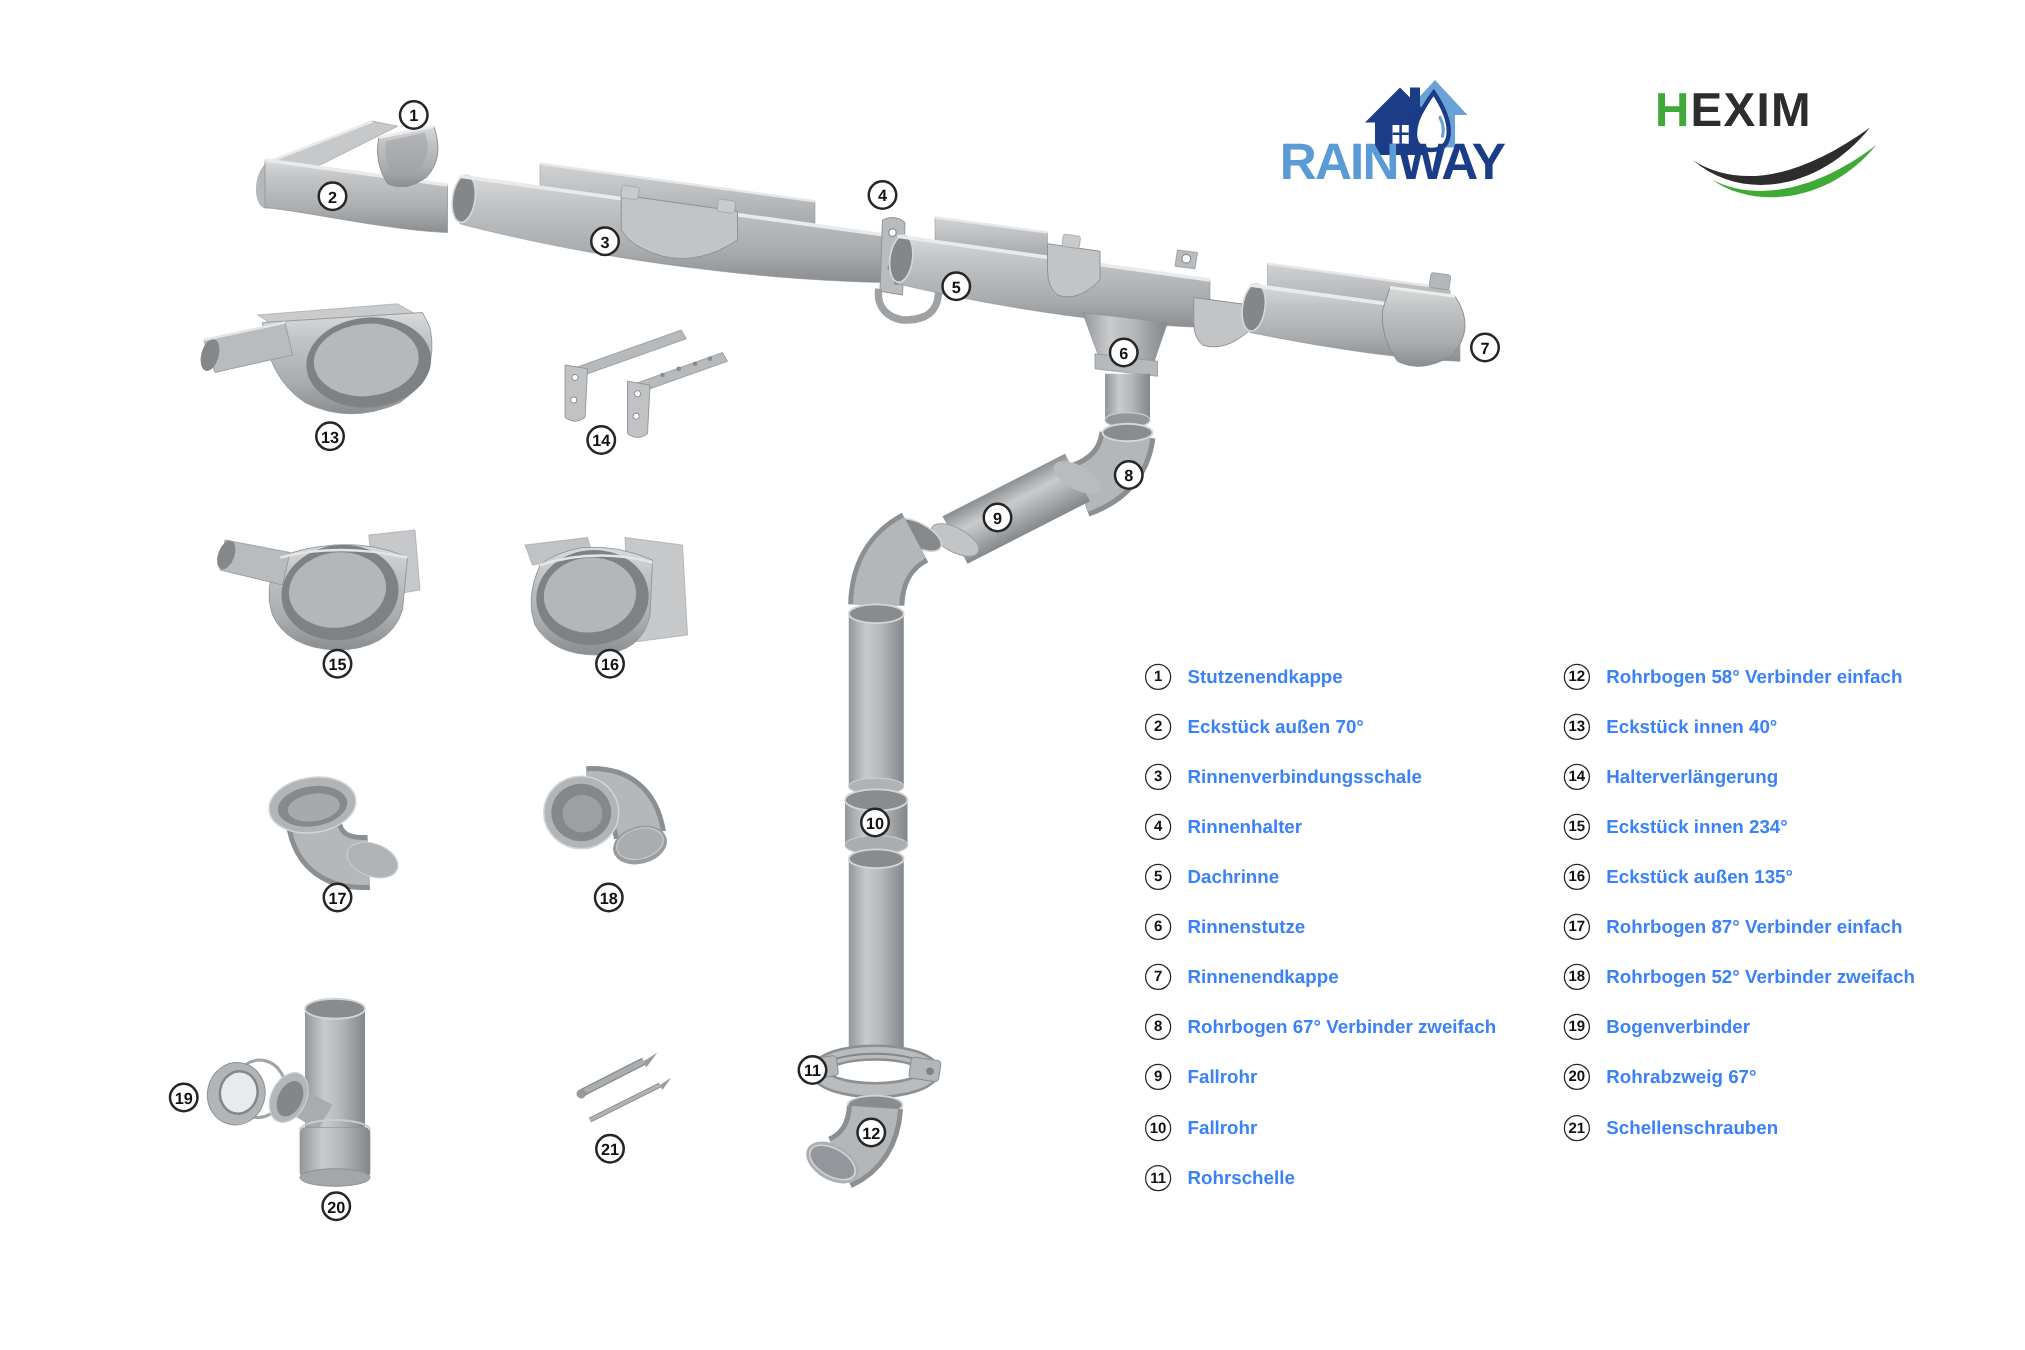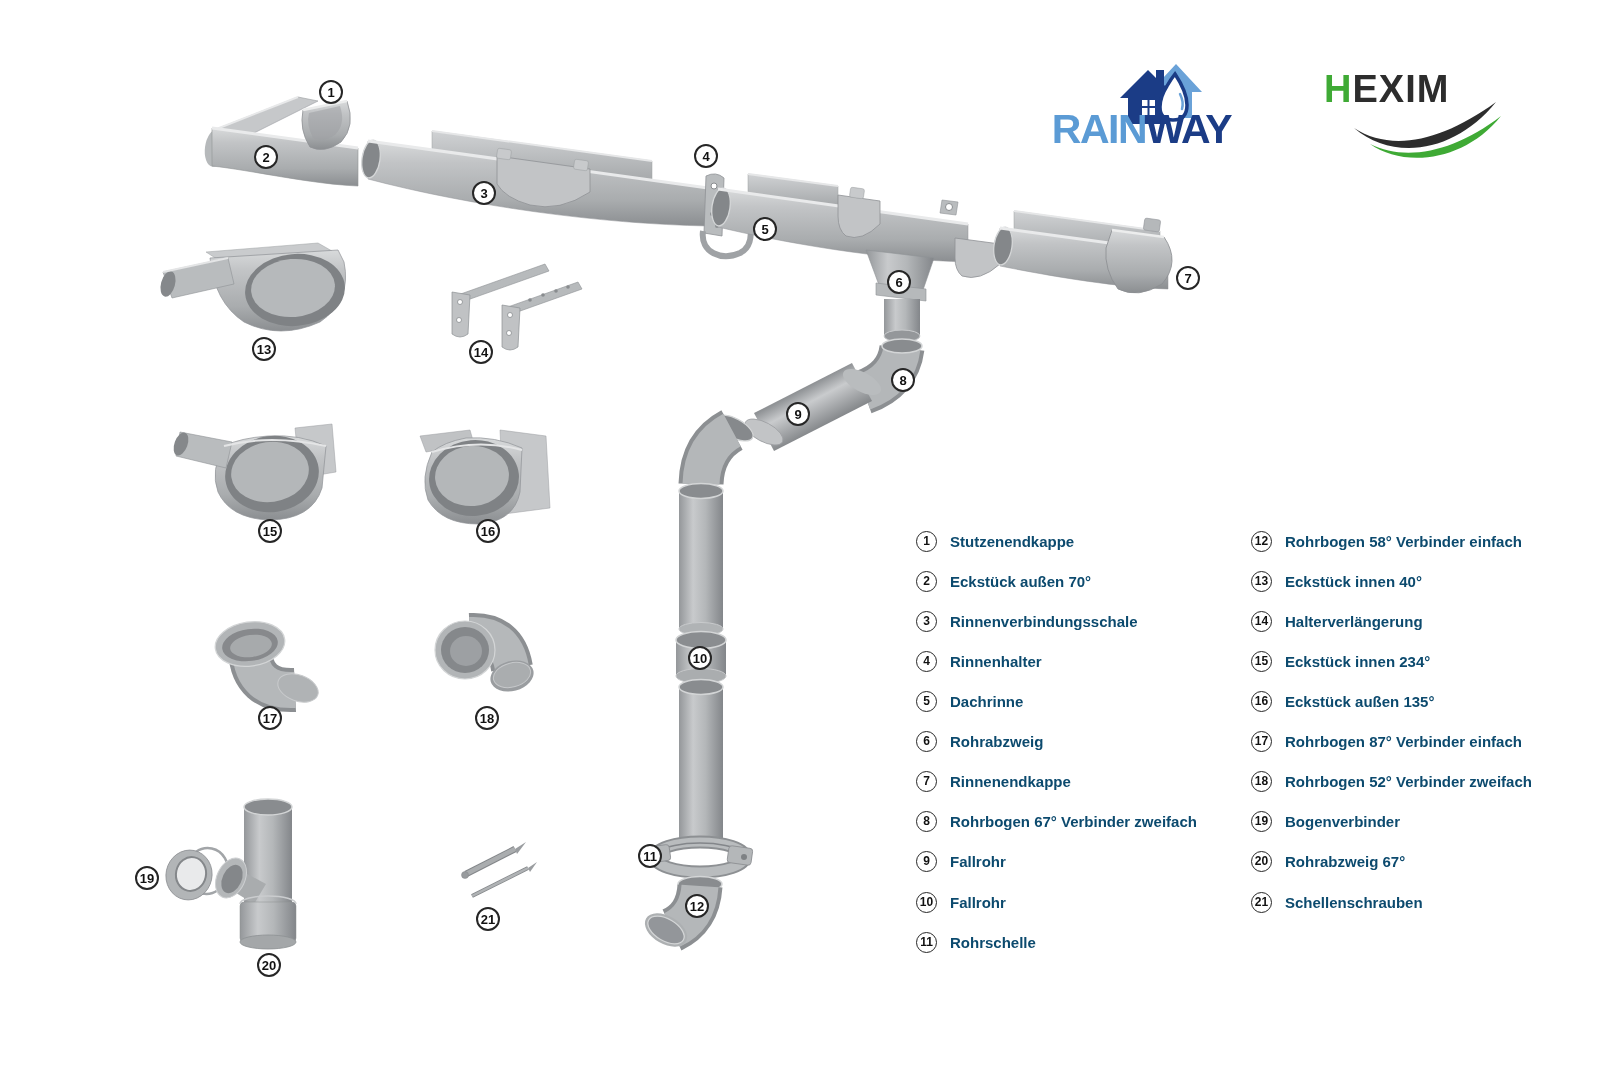--- a/index.html
+++ b/index.html
@@ -9,23 +9,23 @@
   
   .co{position:absolute;width:24px;height:24px;background:#fff;border:2px solid #262626;
       border-radius:50%;display:flex;align-items:center;justify-content:center;
       font:bold 13px "Liberation Sans",sans-serif;color:#111;transform:translate(-50%,-50%);
       box-sizing:border-box;z-index:5;}
   
   .lrow{position:absolute;display:flex;align-items:center;gap:13px;height:22px;}
   .lc{width:21px;height:21px;min-width:21px;background:#fff;border:1.5px solid #262626;
       border-radius:50%;display:flex;align-items:center;justify-content:center;
       font:bold 12px "Liberation Sans",sans-serif;color:#111;box-sizing:border-box;}
-  .ll{font:bold 15px "Liberation Sans",sans-serif;color:#0c4a6e;white-space:nowrap;}
+  .ll{font:bold 15px "Liberation Sans",sans-serif;color:#3b82f6;white-space:nowrap;}
   
-  #rainway-logo{position:absolute;left:1024px;top:54px;width:235px;height:110px;text-decoration:underline;}
+  #rainway-logo{position:absolute;left:996px;top:54px;width:235px;height:110px;text-decoration:underline;}
   #rainway-text{position:absolute;left:0;top:52px;width:235px;text-align:center;
       font:800 41px "Liberation Sans",sans-serif;letter-spacing:-1.5px;}
   #hexim-logo{position:absolute;left:1318px;top:68px;width:190px;height:90px;}
   #hexim-text{position:absolute;left:6px;top:0;font:bold 38px "Liberation Sans",sans-serif;
       letter-spacing:1px;}
 </style>
 </head>
 <body>
 
 <div id="canvas">
@@ -306,21 +306,21 @@
   <div class="lrow" style="left:916px;top:650px">
     <span class="lc">4</span>
     <span class="ll">Rinnenhalter</span>
       </div>
   <div class="lrow" style="left:916px;top:690px">
     <span class="lc">5</span>
     <span class="ll">Dachrinne</span>
       </div>
   <div class="lrow" style="left:916px;top:730px">
     <span class="lc">6</span>
-    <span class="ll">Rohrabzweig</span>
+    <span class="ll">Rinnenstutze</span>
       </div>
   <div class="lrow" style="left:916px;top:770px">
     <span class="lc">7</span>
     <span class="ll">Rinnenendkappe</span>
       </div>
   <div class="lrow" style="left:916px;top:810px">
     <span class="lc">8</span>
     <span class="ll">Rohrbogen 67° Verbinder zweifach</span>
       </div>
   <div class="lrow" style="left:916px;top:850px">

